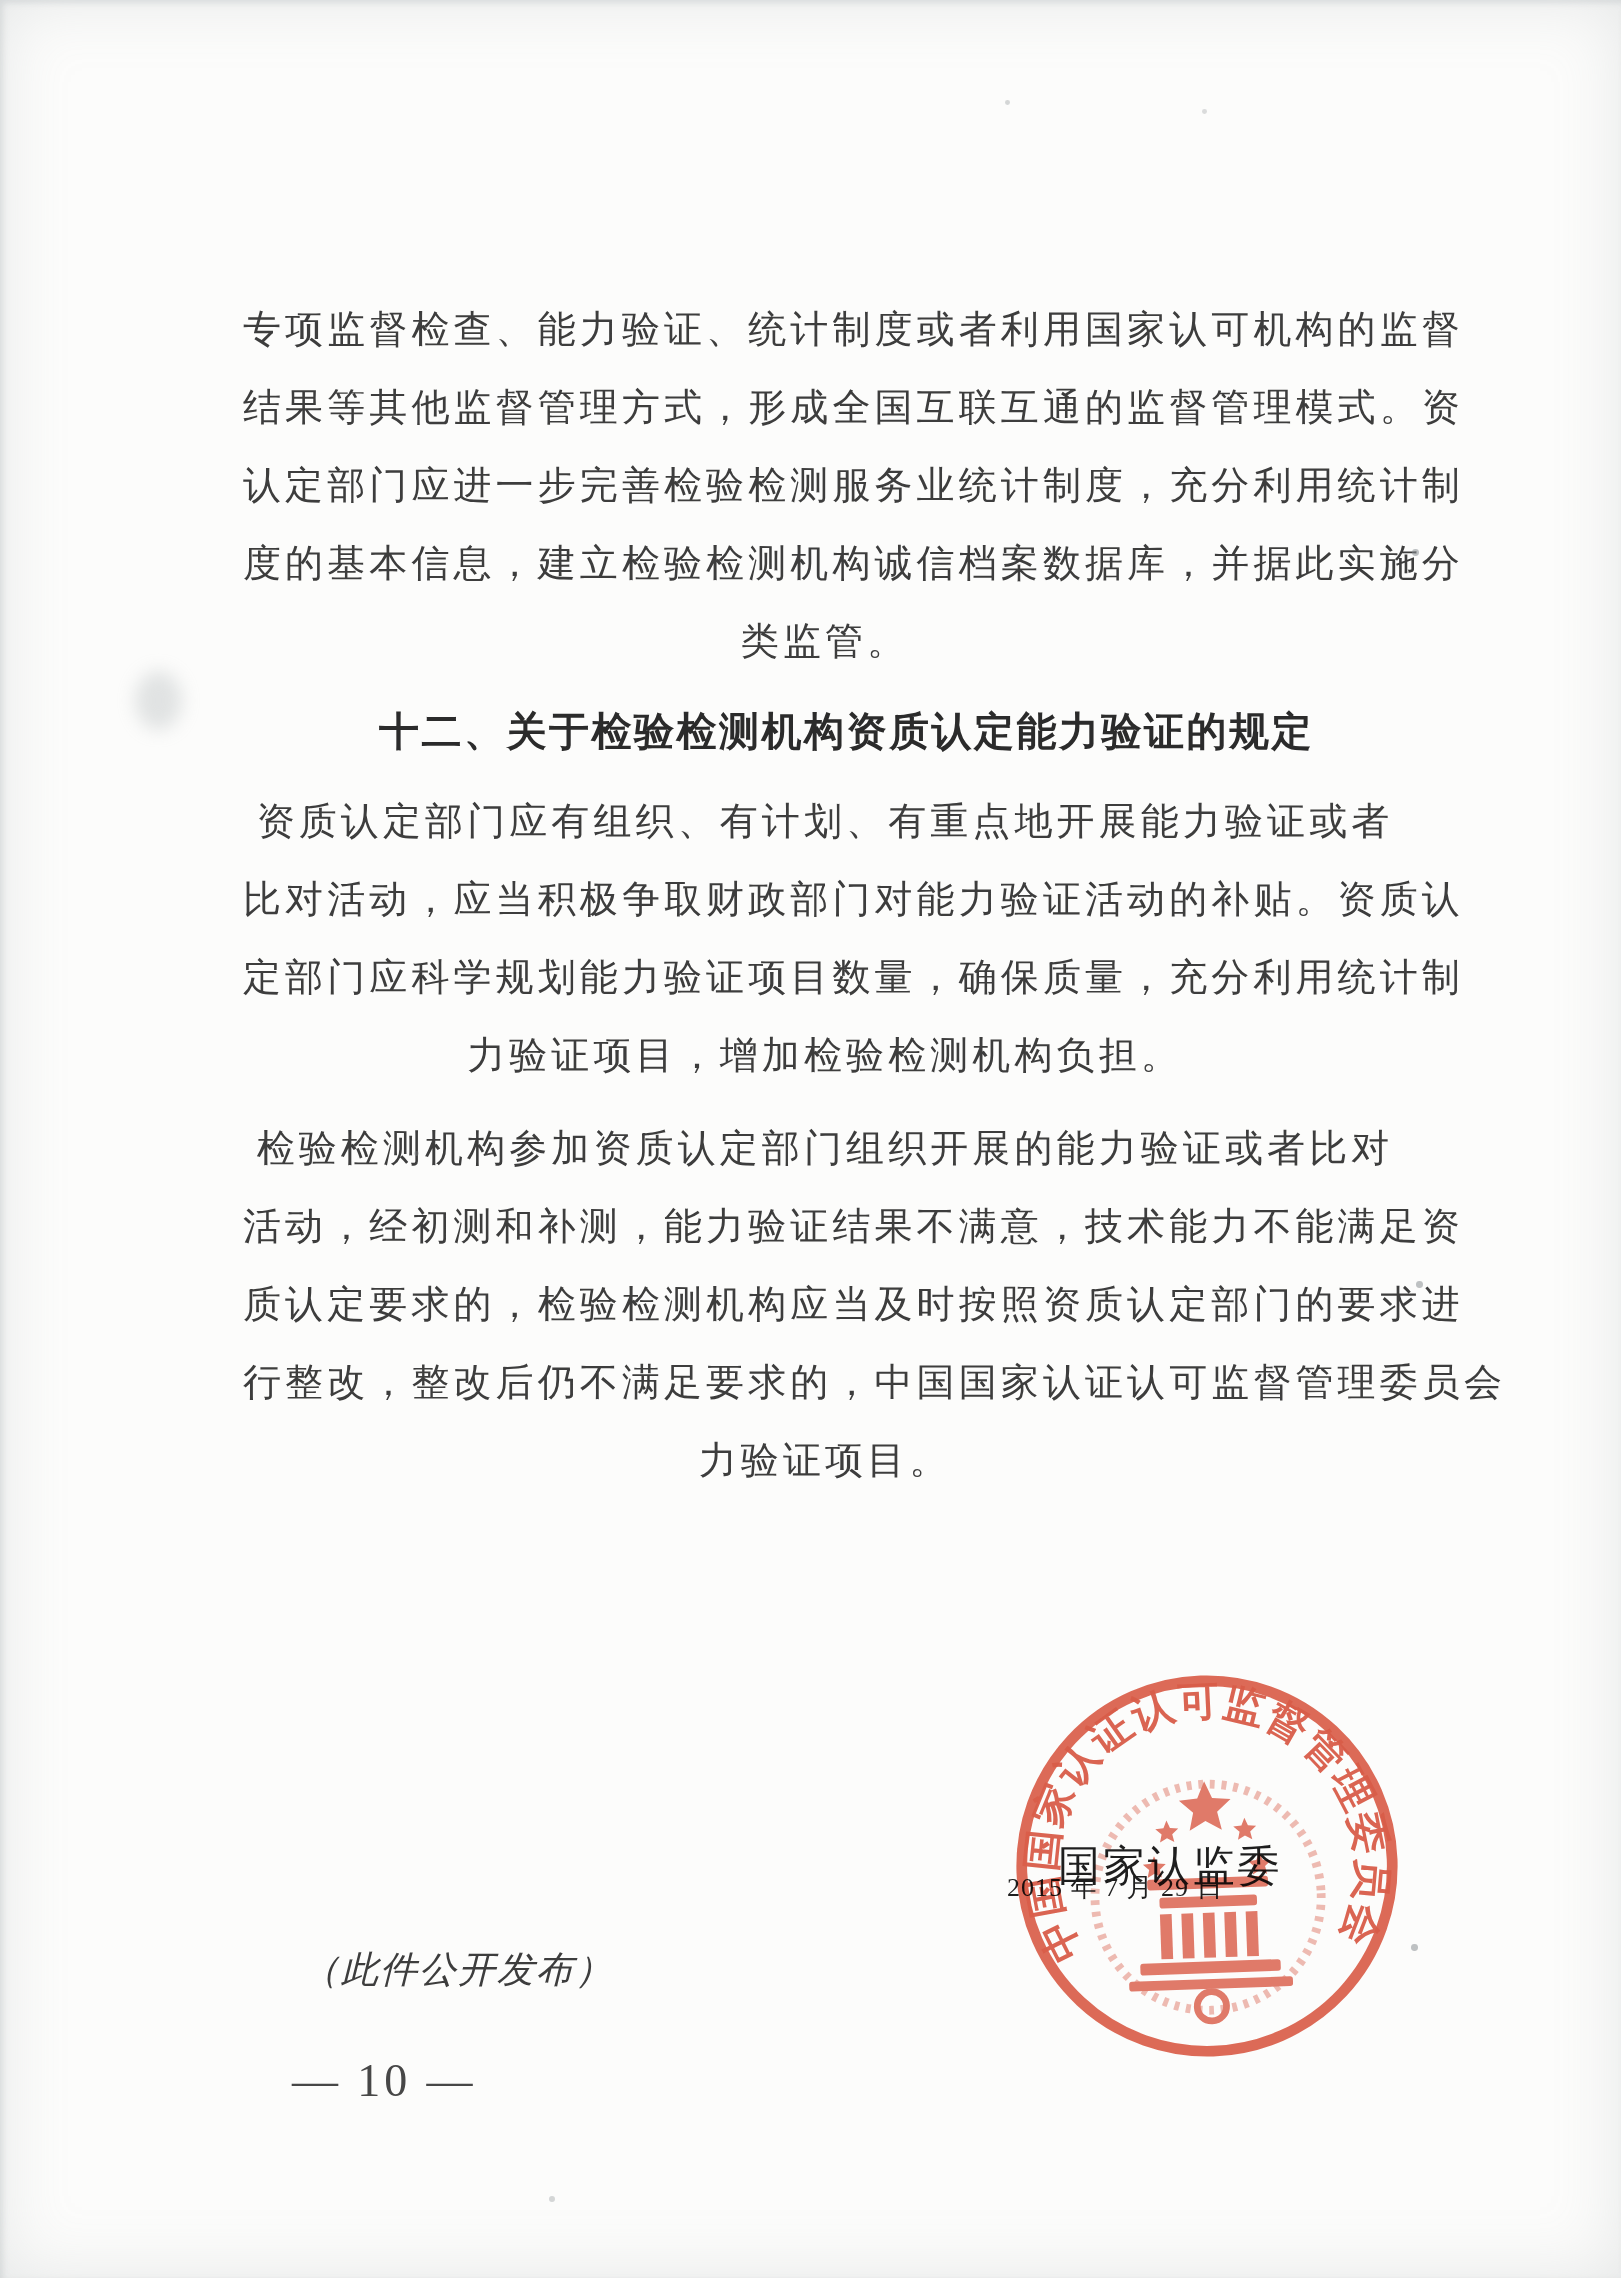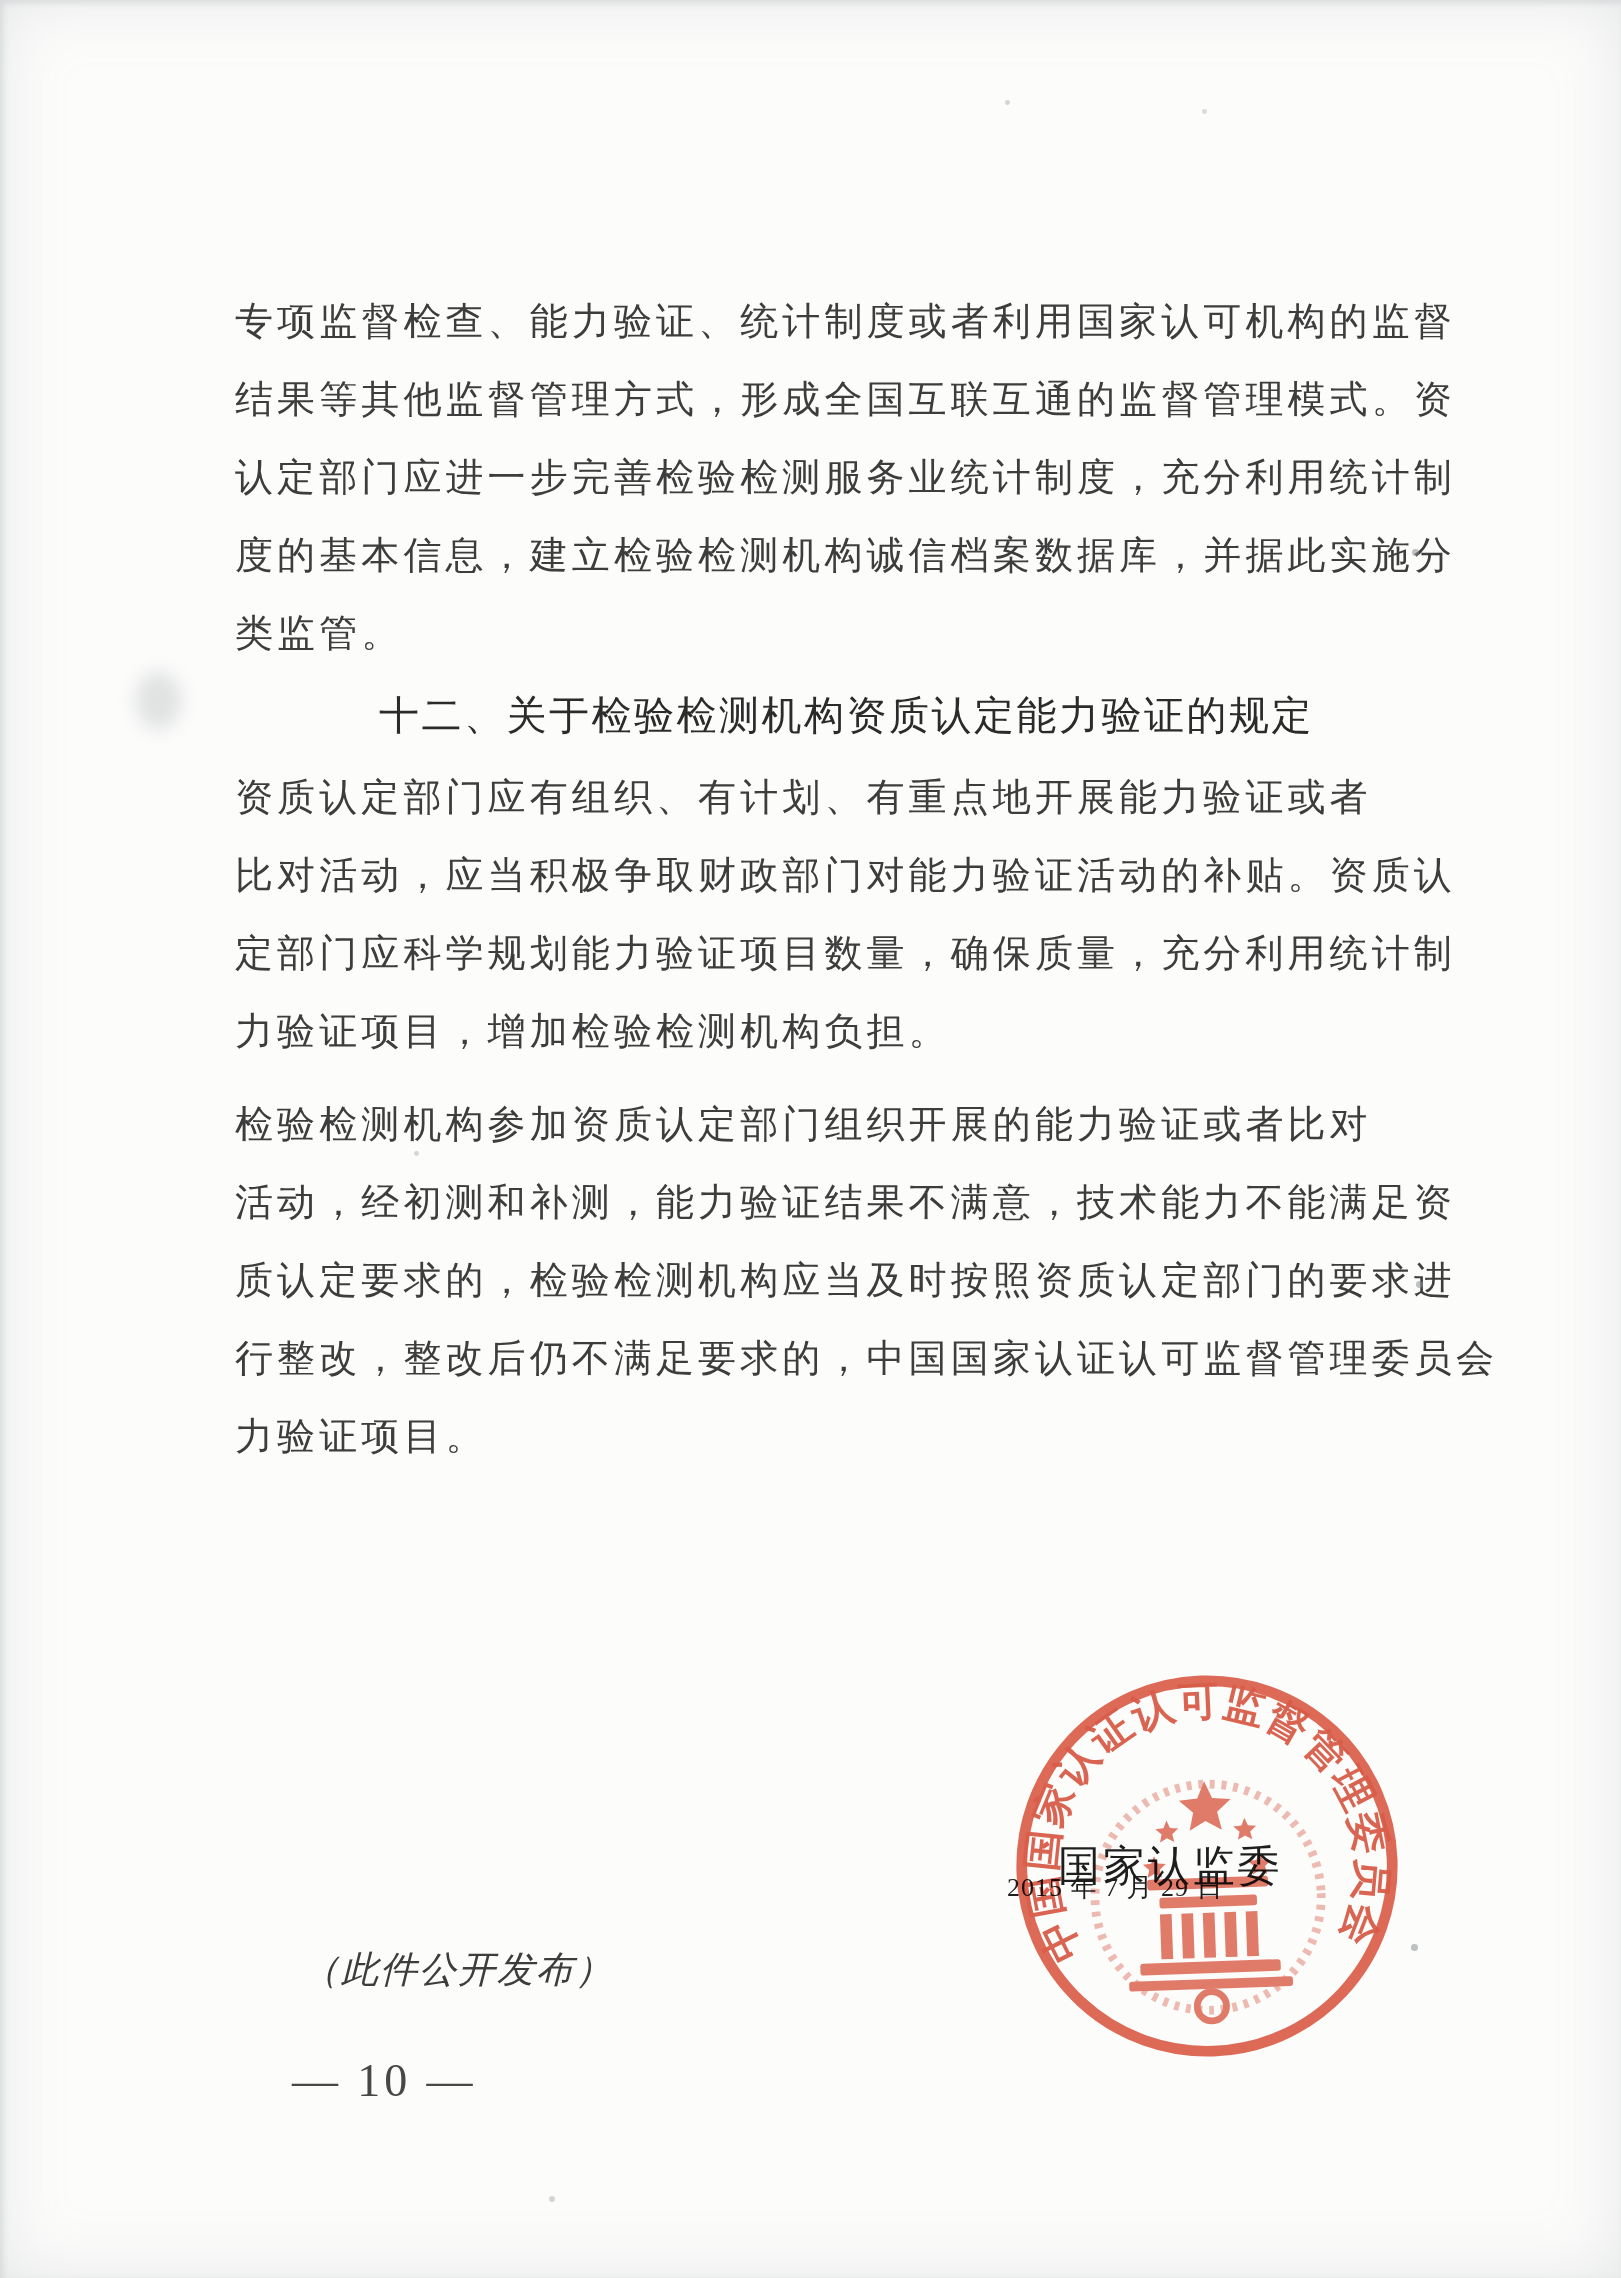--- a/index.html
+++ b/index.html
@@ -9,27 +9,27 @@
     font-family:"Liberation Serif","DejaVu Serif",serif;
   }
   .page-vignette{
     position:absolute;inset:0;pointer-events:none;
     box-shadow:inset 0 0 68px rgba(150,158,162,.22), inset 2.9px 2.9px 5.9px rgba(150,158,162,.25);
   }
   .content{
     position:absolute;left:231px;top:278px;width:1188px;
     color:#3d3d3d;
   }
-  .para{margin:4px;font-size:38px;line-height:78px;letter-spacing:4.1px;}
+  .para{margin:12px;font-size:38px;line-height:78px;letter-spacing:4.1px;text-align:center;}
   .line{white-space:pre;}
   .line.indent{text-indent:85px;}
   .heading{
     margin:0 0 0 148px;
     font-family:"Liberation Sans","DejaVu Sans",sans-serif;
-    font-weight:normal;color:#2b2b2b;
+    font-weight:bold;color:#2b2b2b;
     font-size:40px;line-height:78px;letter-spacing:2.5px;white-space:pre;
   }
   .gap-before{margin-top:14.6px;}
   
   .sig-org{
     position:absolute;left:1058px;top:1838px;
     font-size:42px;letter-spacing:2.9px;color:#1e1e1e;white-space:pre;
   }
   .sig-date{
     position:absolute;left:1007px;top:1870px;

